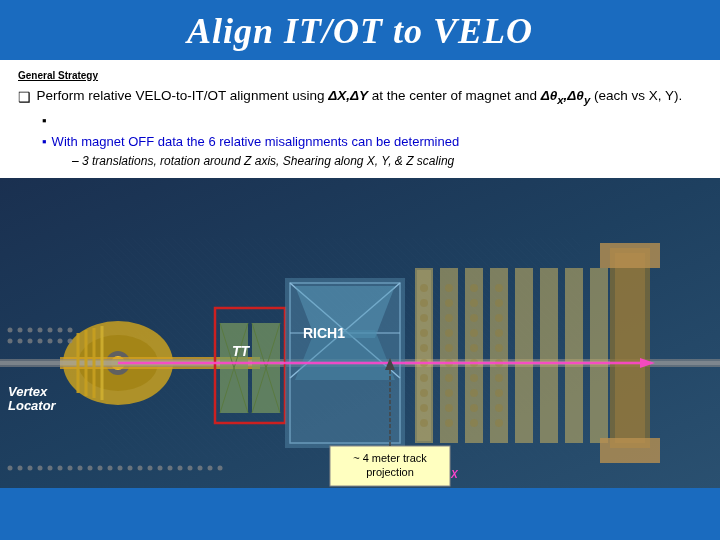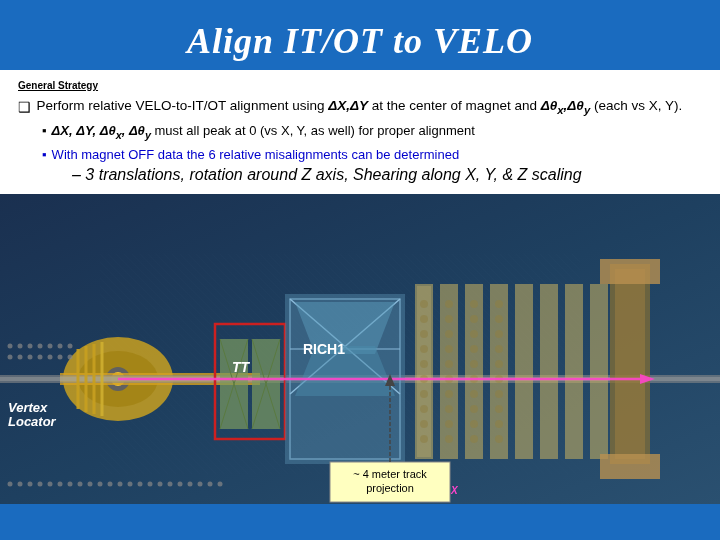--- a/index.html
+++ b/index.html
@@ -14,21 +14,21 @@
 
     .slide {
       width: 720px;
       height: 540px;
       background: #1a6bbf;
       position: relative;
     }
 
     .title-area {
       text-align: center;
-      padding: 20px 0 8px 0;
+      padding: 10px 0 8px 0;
     }
 
     .title {
       font-size: 36px;
       font-weight: bold;
       color: #ffffff;
       font-family: 'Times New Roman', serif;
       font-style: italic;
       letter-spacing: 1px;
     }
@@ -91,21 +91,21 @@
     .sub-bullet.blue-text {
       color: #0000cc;
     }
 
     .sub-bullet.blue-text .sq {
       color: #0000cc;
     }
 
     .sub-sub-bullet {
       margin-left: 30px;
-      font-size: 16px;
+      font-size: 12px;
       color: #000;
       margin-bottom: 2px;
       font-style: italic;
     }
 
     .math-bold {
       font-weight: bold;
       font-style: italic;
     }
 
@@ -148,23 +148,20 @@
       <span class="bullet-icon">❑</span>
       <span class="bullet-text">
         Perform relative VELO-to-IT/OT alignment using <span class="math-bold">ΔX,ΔY</span> at the center of
         magnet and <span class="math-bold">Δθ<sub>x</sub>,Δθ<sub>y</sub></span> (each vs X, Y).
       </span>
     </div>
 
     <div class="sub-bullets">
       <div class="sub-bullet">
         <span class="sq">▪</span>
-        <span>
-          <span class="math-bold"> ΔX,  ΔY,  Δθ<sub>x</sub>,  Δθ<sub>y</sub></span> must all peak at 0 (vs X, Y, as well) for proper alignment
-        </span>
       </div>
 
       <div class="sub-bullet blue-text">
         <span class="sq">▪</span>
         <span>With magnet OFF data the 6 relative misalignments can be determined</span>
       </div>
 
       <div class="sub-sub-bullet">
         <span>– 3 translations, rotation around Z axis, Shearing along X, Y, &amp; Z scaling</span>
       </div>

